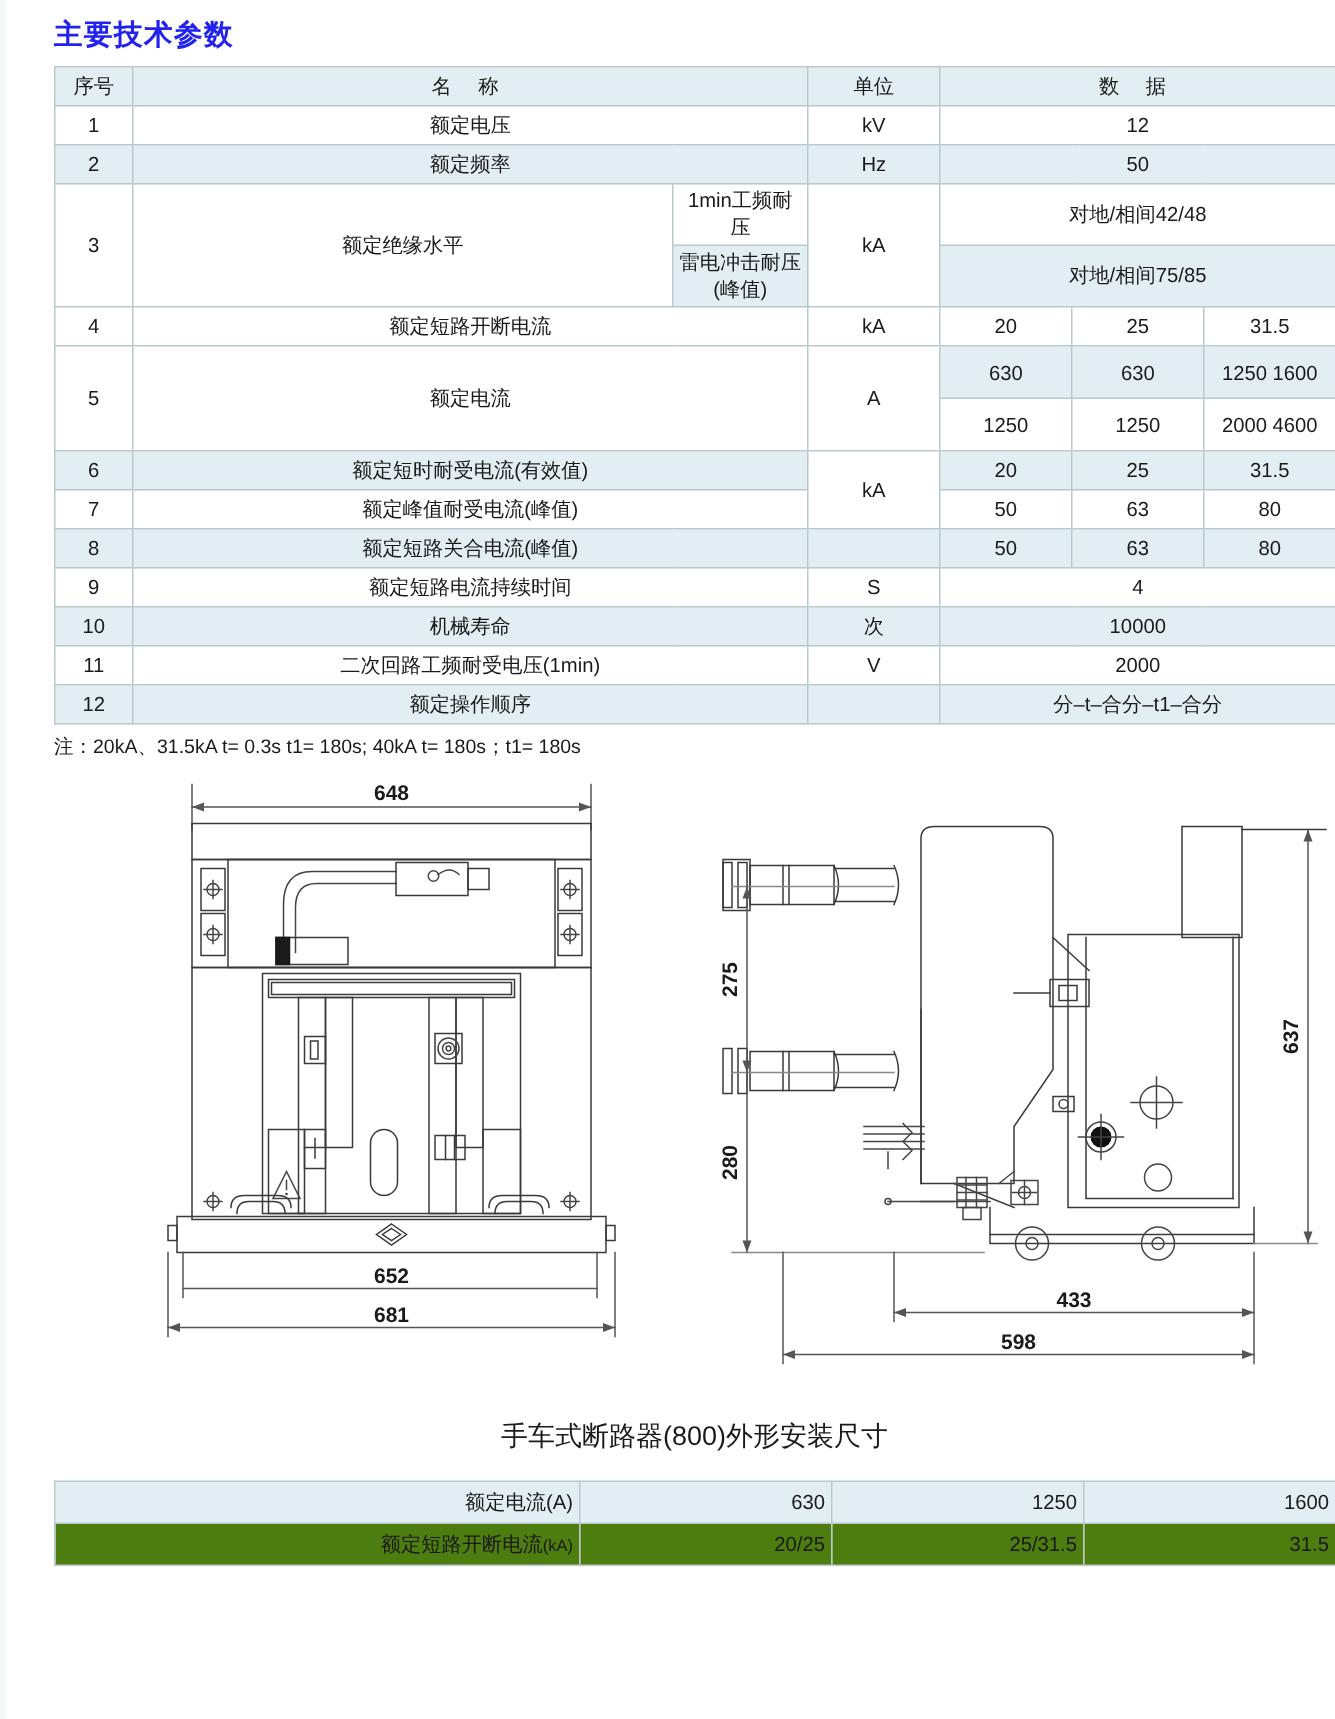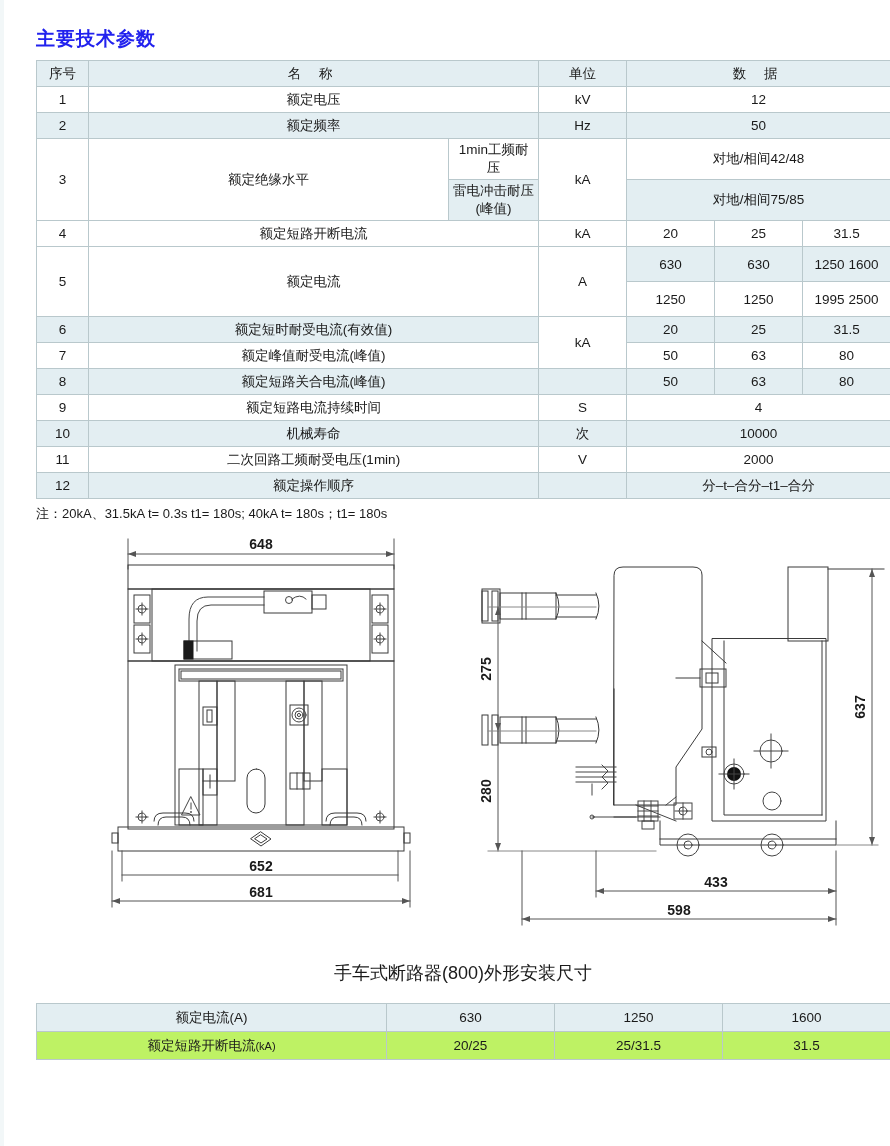--- a/index.html
+++ b/index.html
@@ -10,21 +10,21 @@
   body {
     width: 890px; height: 1146px;
     font-family: "Liberation Sans", "DejaVu Sans", sans-serif;
     color: #1a1a1a;
     position: relative;
     overflow: hidden;
   }
   .page {
     width: 890px; height: 972px;
     position: relative;
-    padding: 16px 18px;
+    padding: 0 18px;
   }
   .edge-strip {
     position: absolute; left: 0; top: 0;
     width: 4px; height: 1146px;
     background: #f2f7f8;
   }
 
   
   .section-heading {
     font-size: 19px;
@@ -99,26 +99,26 @@
   table.bottom {
     border-collapse: collapse;
     width: 854px;
     margin-left: 18px;
     margin-top: 18px;
     table-layout: fixed;
   }
   table.bottom td {
     border: 1px solid #b9c8cc;
     font-size: 13.5px;
-    text-align: center;
+    text-align: right;
     height: 28px;
     padding: 2px 4px;
   }
   table.bottom tr.head td { background: #e3eef2; }
-  table.bottom tr.body td { background: #bef264; }
+  table.bottom tr.body td { background: #4d7c0f; }
   col.b-label { width: 350px; }
   col.b-v     { width: 168px; }
   .unit-small { font-size: 11px; }
 </style>
 </head>
 <body>
 
 <div class="page">
   <div class="edge-strip"></div>
 
@@ -185,21 +185,21 @@
         <td rowspan="2" colspan="2" class="left-name">额定电流</td>
         <td rowspan="2">A</td>
         <td class="tint">630</td>
         <td class="tint">630</td>
         <td class="tint">1250  1600</td>
         <td class="tint">1250  1600</td>
       </tr>
       <tr>
         <td class="plain">1250</td>
         <td class="plain">1250</td>
-        <td class="plain">1995  2500</td>
+        <td class="plain">2000  4600</td>
         <td class="plain">2000  2500</td>
       </tr>
 
       <tr class="alt">
         <td>6</td>
         <td colspan="2" class="left-name">额定短时耐受电流(有效值)</td>
         <td rowspan="2" class="plain">kA</td>
         <td>20</td>
         <td>25</td>
         <td>31.5</td>

